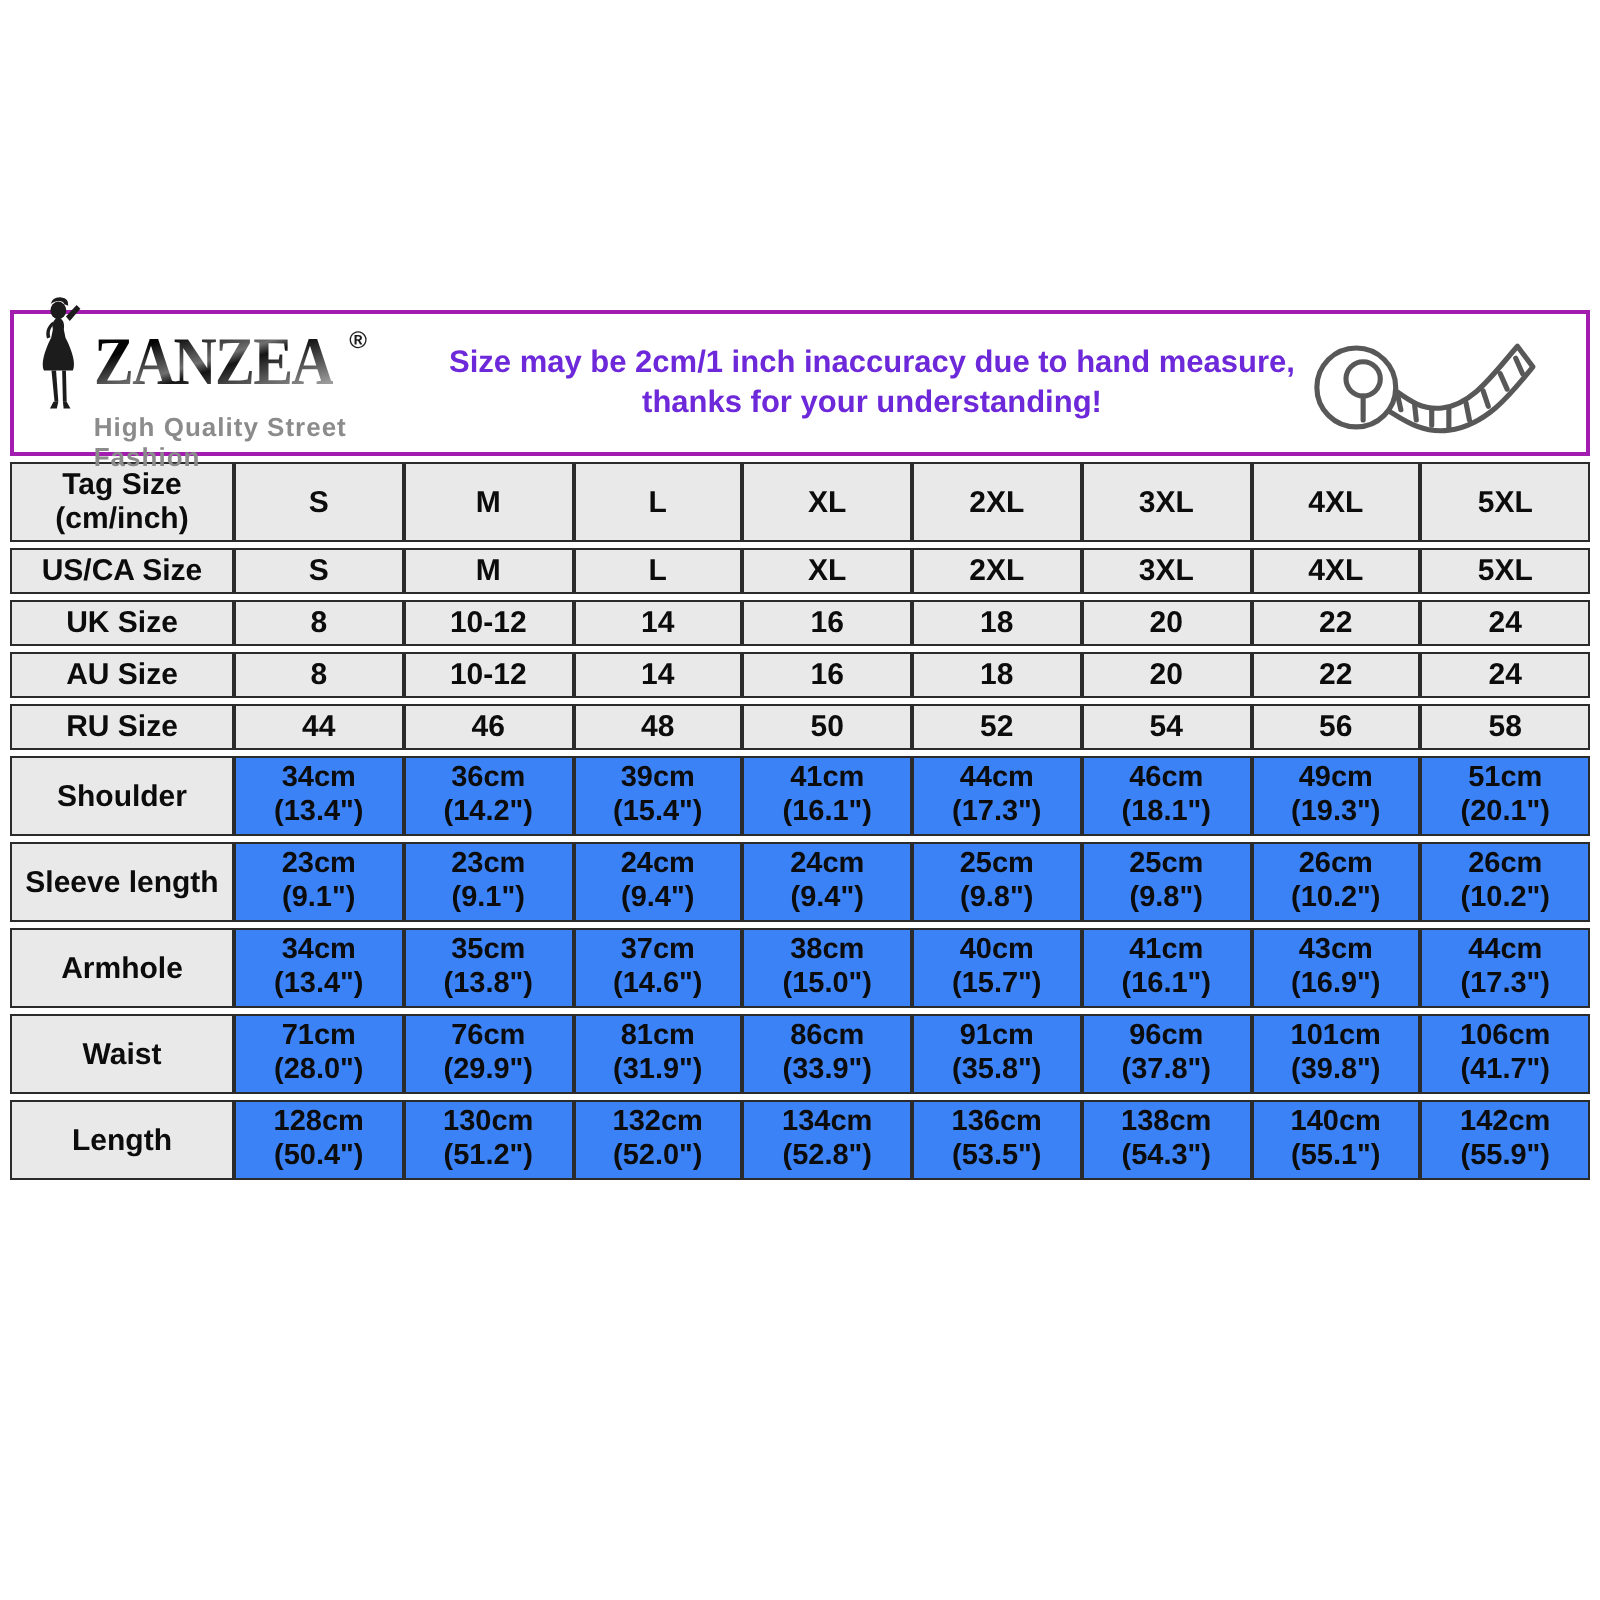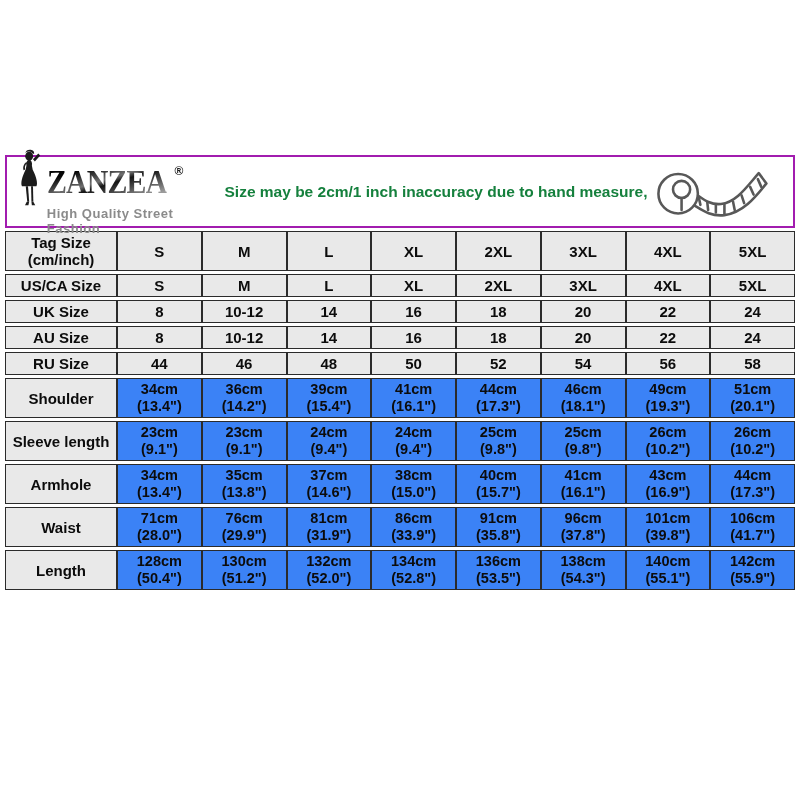--- a/index.html
+++ b/index.html
@@ -13,21 +13,21 @@
   .logo{display:flex;align-items:flex-start;gap:4px;padding-left:10px;width:216px;box-sizing:border-box;}
   .logo-text{display:flex;flex-direction:column;margin-top:6px;}
   .brand-line{white-space:nowrap;line-height:34px;}
   .brand-name{display:inline-block;font-family:"Liberation Serif",serif;font-weight:700;font-size:34px;
               letter-spacing:-1px;transform:scaleX(.88);transform-origin:left bottom;
               background:linear-gradient(165deg,#050505 22%,#6f6f6f 46%,#141414 54%,#9b9b9b 88%);
               -webkit-background-clip:text;background-clip:text;color:transparent;}
   .brand-reg{font-size:12px;font-weight:700;color:#1c1c1c;vertical-align:18px;margin-left:-8px;}
   .brand-tagline{font-size:13px;font-weight:700;color:#8b8b8b;letter-spacing:.5px;margin-top:1px;}
 
-  .notice{flex:1;text-align:center;font-weight:700;font-size:15.5px;line-height:20px;color:#15803d;}
+  .notice{flex:1;text-align:center;font-weight:700;font-size:15.5px;line-height:20px;color:#6d28d9;}
 
   .tape-icon{width:120px;height:62px;margin-right:24px;flex:0 0 auto;}
 
   
   table.size-table{width:790px;table-layout:fixed;border-collapse:separate;border-spacing:0 3px;
                    margin:0;padding:0;}
   td.cell{box-sizing:border-box;border:1.5px solid #2b2b2b;text-align:center;vertical-align:middle;
           font-weight:700;font-size:14.5px;line-height:17px;padding:2px 0;white-space:pre-line;
           color:#0c0c0c;overflow:hidden;}
   td.label-cell{background:#e9e9e9;font-size:15px;}
@@ -60,20 +60,21 @@
         <div class="logo-text">
           <div class="brand-line">
             <span class="brand-name">ZANZEA</span><span class="brand-reg">®</span>
           </div>
           <div class="brand-tagline">High Quality Street Fashion</div>
         </div>
       </div>
 
       <div class="notice">
         <div>Size may be 2cm/1 inch inaccuracy due to hand measure,</div>
+        <div>thanks for your understanding!</div>
       </div>
 
       <svg class="tape-icon" viewBox="0 0 140 72" aria-hidden="true">
         <g fill="#ffffff" stroke="#585858" stroke-width="3" stroke-linejoin="round" stroke-linecap="round">
           <path d="M40,32 C56,34 64,52 84,50 C102,48 114,30 128,14 L137,26 C124,42 110,60 88,63 C64,66 52,46 38,46 Z"></path>
           <path fill="none" d="M58,42 L60,51 M68,48 L69,57 M78,51 L78,60 M88,51 L88,62 M98,47 L100,57 M108,40 L111,49 M118,30 L122,39 M127,21 L131,30"></path>
           <circle cx="34" cy="38" r="23"></circle>
           <circle cx="38" cy="33" r="10"></circle>
           <path fill="none" d="M38,43 L38,57"></path>
         </g>

